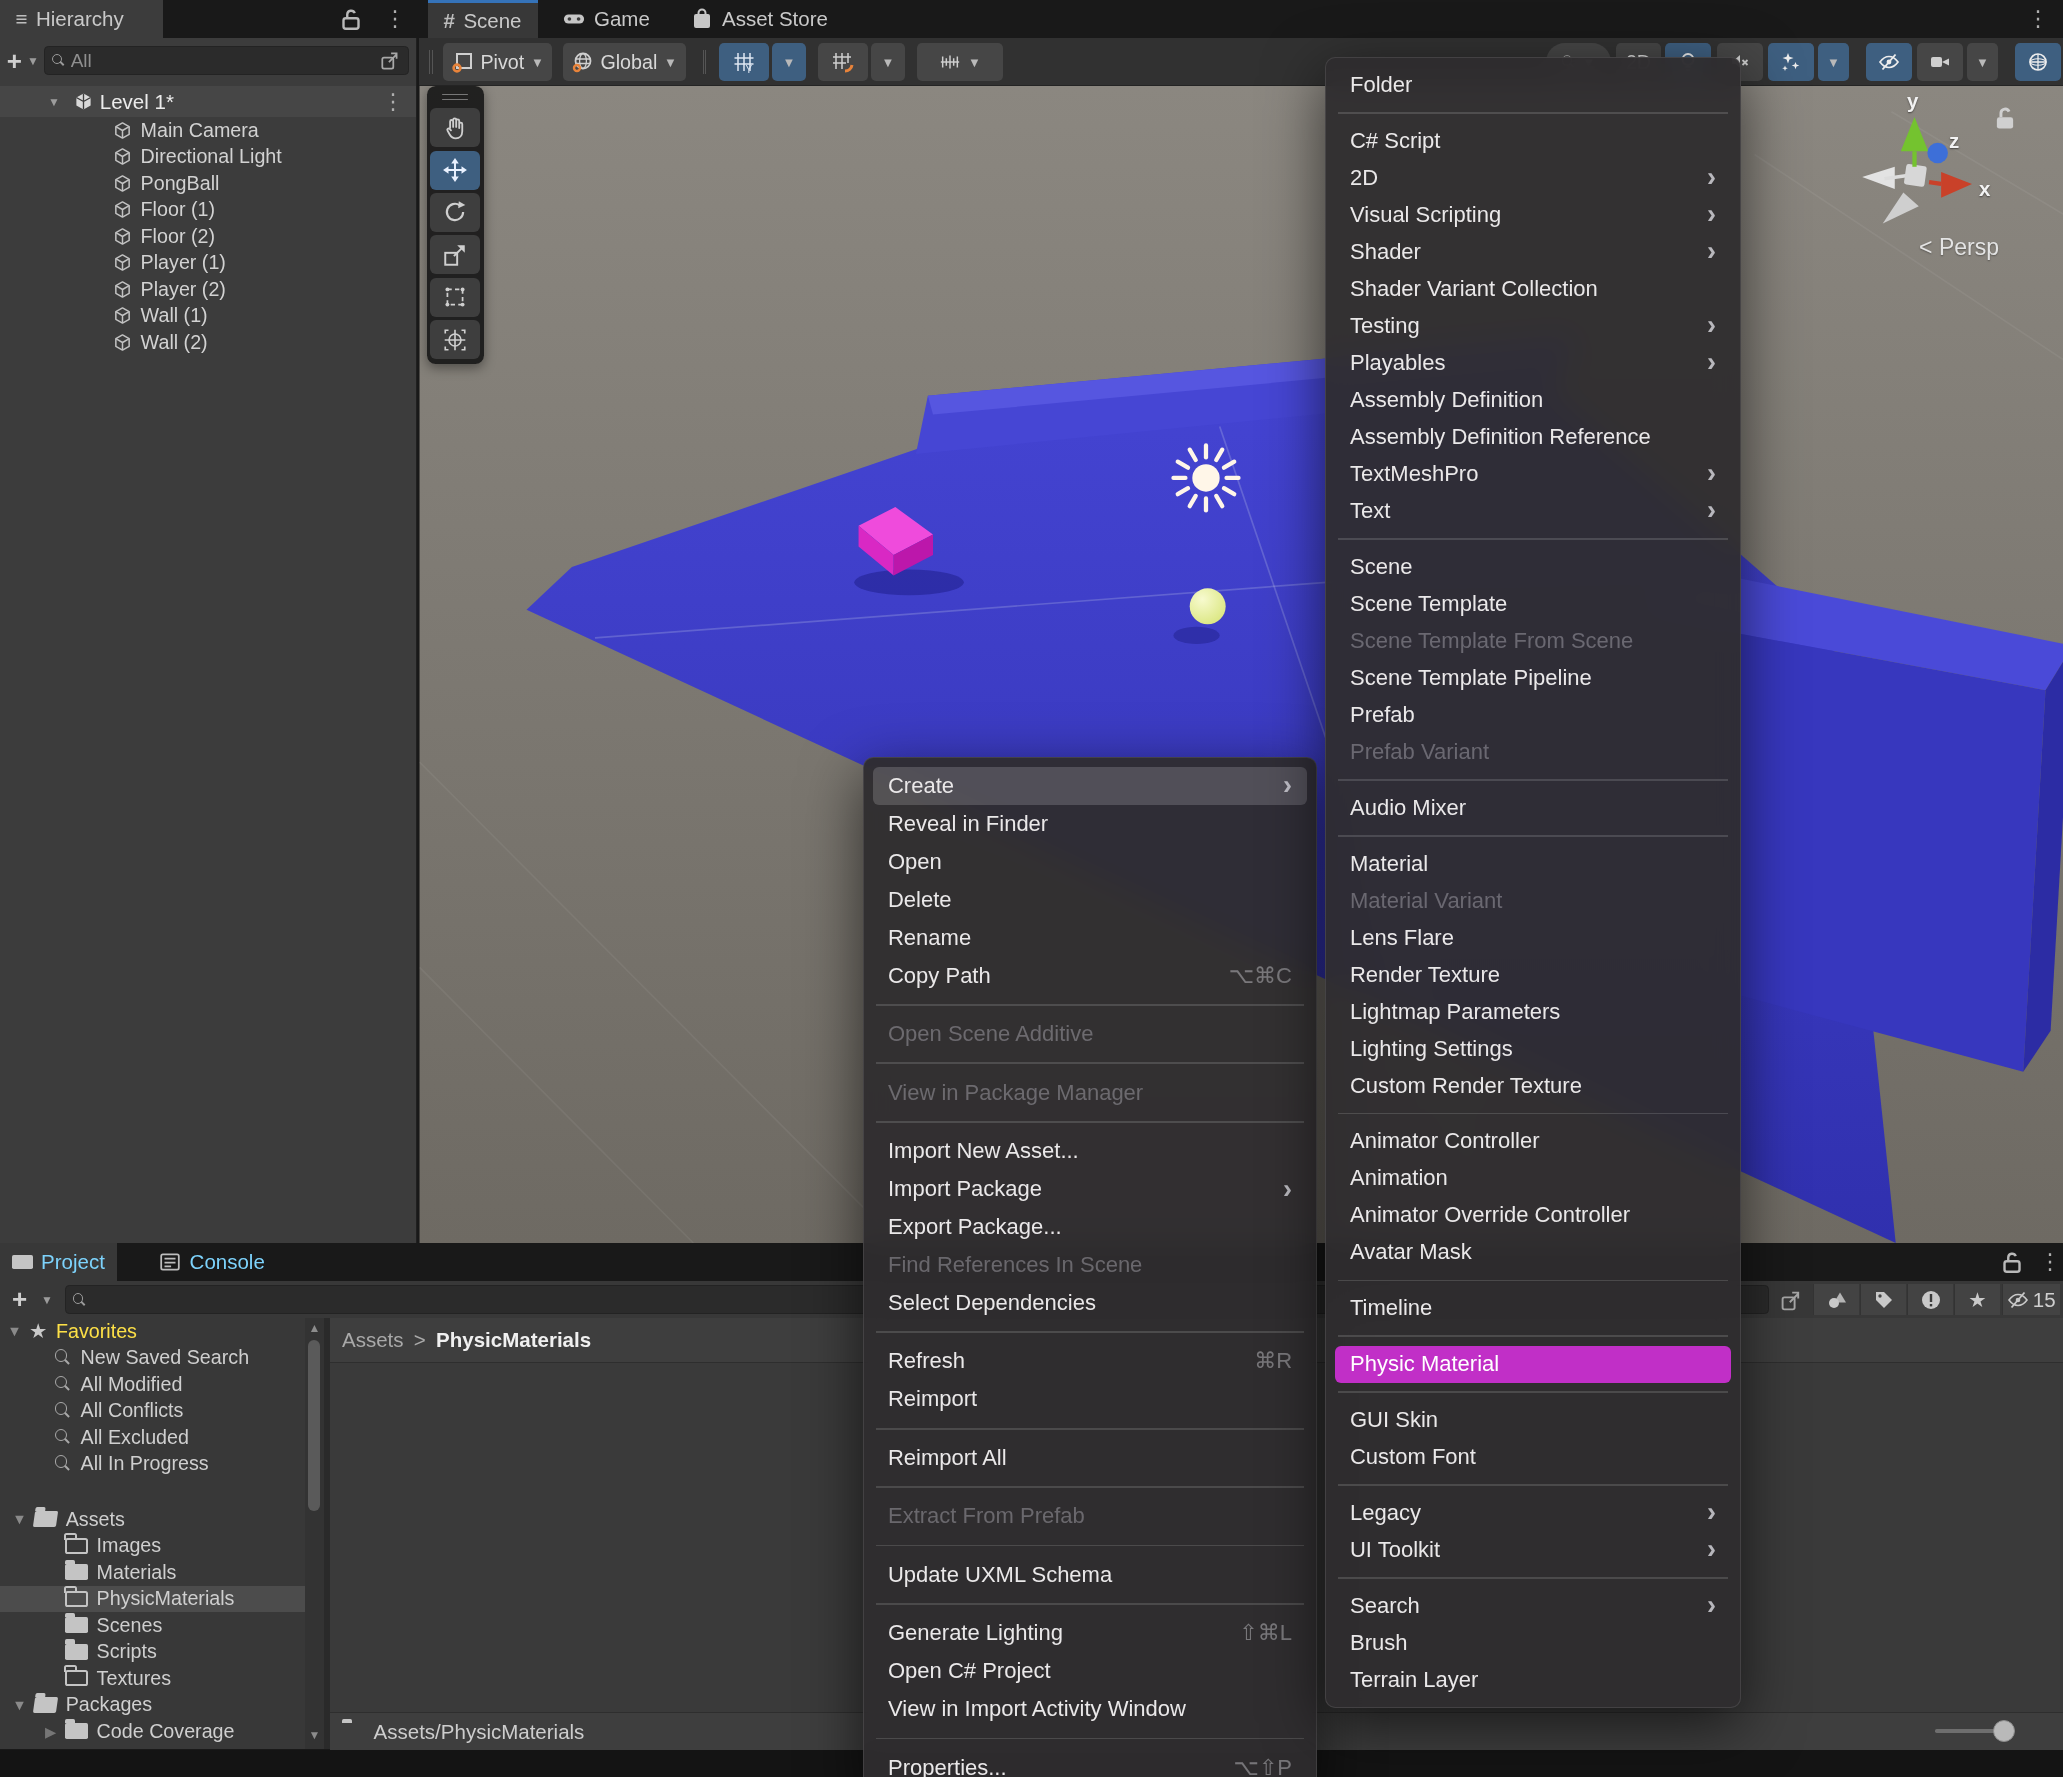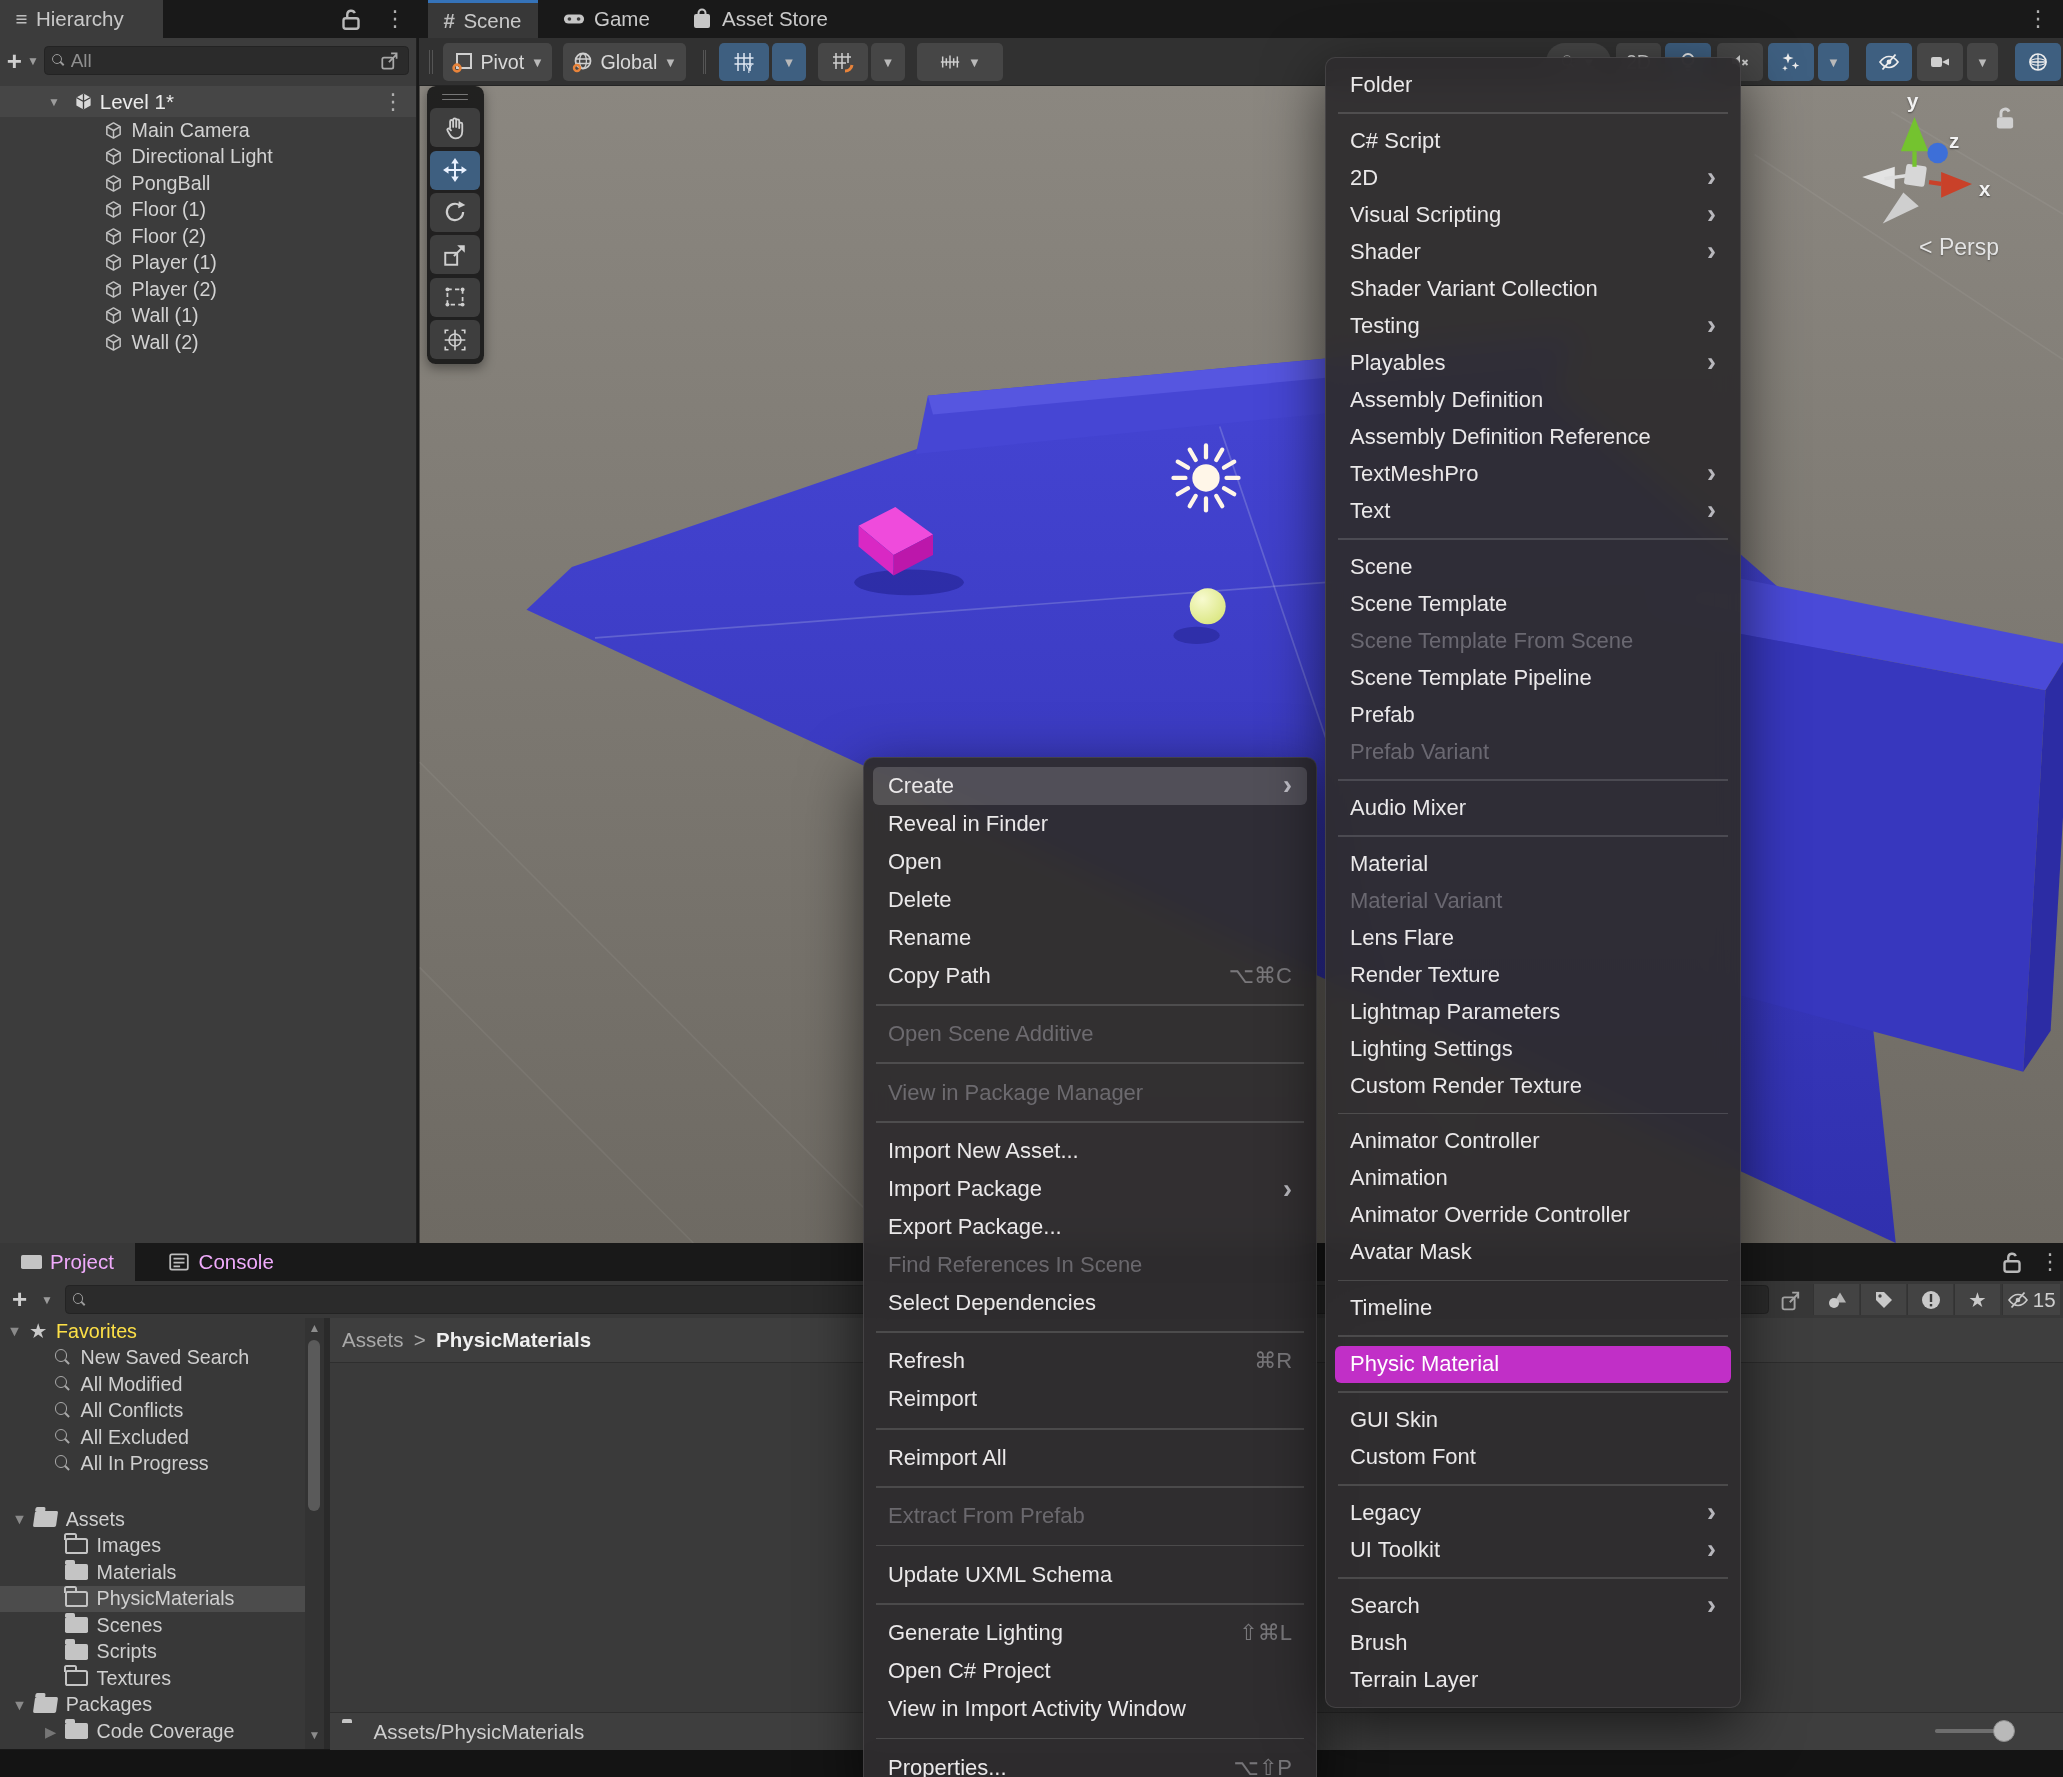--- a/index.html
+++ b/index.html
@@ -22,21 +22,21 @@
 .plusbtn{color:#CFCFCF;font-size:26px;font-weight:bold;line-height:1}
 .ddcaret{color:#9C9C9C;font-size:12px}
 .searchbox{flex:1;height:29px;background:#2B2B2B;border:0.9px solid #232323;border-radius:4.3px;display:flex;align-items:center;padding:0 6.8px;gap:5.1px}
 .searchbox input{flex:1;background:transparent;border:none;outline:none;color:#CFCFCF;font-size:19px;font-family:"Liberation Sans",sans-serif}
 .searchbox input::placeholder{color:#8F8F8F}
 .mag{width:13.7px;height:13.7px;position:relative;flex:none}
 .mag::before{content:"";position:absolute;width:8.6px;height:8.6px;border:1.7px solid #9A9A9A;border-radius:50%;left:0;top:0}
 .mag::after{content:"";position:absolute;width:1.7px;height:5.1px;background:#9A9A9A;transform:rotate(-45deg);left:9.4px;top:7.7px}
 .expandico{width:22px;height:22px;flex:none}
 .row-l1{position:absolute;left:0;top:48px;width:100%;height:31px;background:#464646;display:flex;align-items:center;gap:6.8px;padding-left:48px;color:#ECECEC}
-.hier-list{position:absolute;left:8px;top:79px;width:100%}
+.hier-list{position:absolute;left:17px;top:79px;width:100%}
 .hier-row{height:26.5px;display:flex;align-items:center;gap:8.6px;padding-left:96px;color:#D2D2D2;font-size:19.7px}
 .cubeicon{width:19px;height:19px;flex:none}
 
 
 #scenebar{position:absolute;left:419px;top:38px;width:1645px;height:48px;background:#313131;border-bottom:0.9px solid #242424}
 .tbtn{position:absolute;top:5px;height:38px;background:#464646;border-radius:5.1px;display:flex;align-items:center;justify-content:center;gap:6.8px;color:#D8D8D8;padding:0 8.6px;font-size:19.7px}
 .tbtn.blue{background:var(--accent-blue,#3E5F80)}
 .grip{position:absolute;top:12px;width:3.4px;height:24px;border-left:1.7px solid #555;border-right:1.7px solid #555}
 .caret{color:#B9B9B9;font-size:13px}
 
@@ -79,21 +79,21 @@
 #splitter{position:absolute;left:324px;top:1318px;width:6.8px;height:431px;background:#2A2A2A}
 #crumbbar{position:absolute;left:330px;top:1318px;width:1733px;height:45px;background:#3E3E3E;border-bottom:0.9px solid #2E2E2E;display:flex;align-items:center;padding-left:12px;gap:10.3px}
 #content{position:absolute;left:330px;top:1363px;width:1733px;height:349px;background:#3A3A3A}
 #pathbar{position:absolute;left:330px;top:1712px;width:1733px;height:38px;background:#3E3E3E;border-top:0.9px solid #2E2E2E;display:flex;align-items:center;padding-left:12px;gap:8.6px;color:#CDCDCD}
 #bottomstrip{position:absolute;left:0;top:1750px;width:2063px;height:27px;background:#141414}
 .crumb-dim{color:#A9A9A9}
 .crumb-cur{color:#F0F0F0;font-weight:bold}
 .slider{position:absolute;right:51px;top:16.3px;width:77px;height:3.4px;background:#6E6E6E;border-radius:1.7px}
 .slider .knob{position:absolute;right:-3.4px;top:-9.4px;width:22px;height:22px;border-radius:50%;background:#B9B9B9;border:0.9px solid #8C8C8C}
 .fbtn{position:absolute;top:3.4px;height:31px;min-width:45px;background:#434343;border-left:0.9px solid #333;display:flex;align-items:center;justify-content:center;gap:3.4px;color:#CFCFCF}
-.projtab{position:absolute;top:0;height:38px;display:flex;align-items:center;gap:8.6px;padding:0 21px;color:#f0abfc}
+.projtab{position:absolute;top:0;height:38px;display:flex;align-items:center;gap:8.6px;padding:0 12px;color:#7dd3fc}
 .projtab.active{background:#383838}
 
 
 .menu{position:absolute;background:var(--menu-bg,rgba(46,44,46,0.95));border:0.9px solid rgba(255,255,255,0.10);border-radius:10.3px;
       box-shadow:0 17px 60px rgba(0,0,0,0.6);padding:8.6px 0;backdrop-filter:blur(12px)}
 .mi{height:38px;margin:0 8.6px;padding:0 15.4px;border-radius:6px;display:flex;align-items:center;color:#EAE8E9;font-size:22px;white-space:nowrap}
 #menu2 .mi{height:37px}
 .mi .short{margin-left:auto;color:rgba(230,230,236,0.40);padding-left:26px}
 .mi .sub{display:none;margin-left:auto;color:rgba(230,230,236,0.75);font-size:27px;font-weight:bold;line-height:1}
 .mi.has-sub .sub{display:block}

